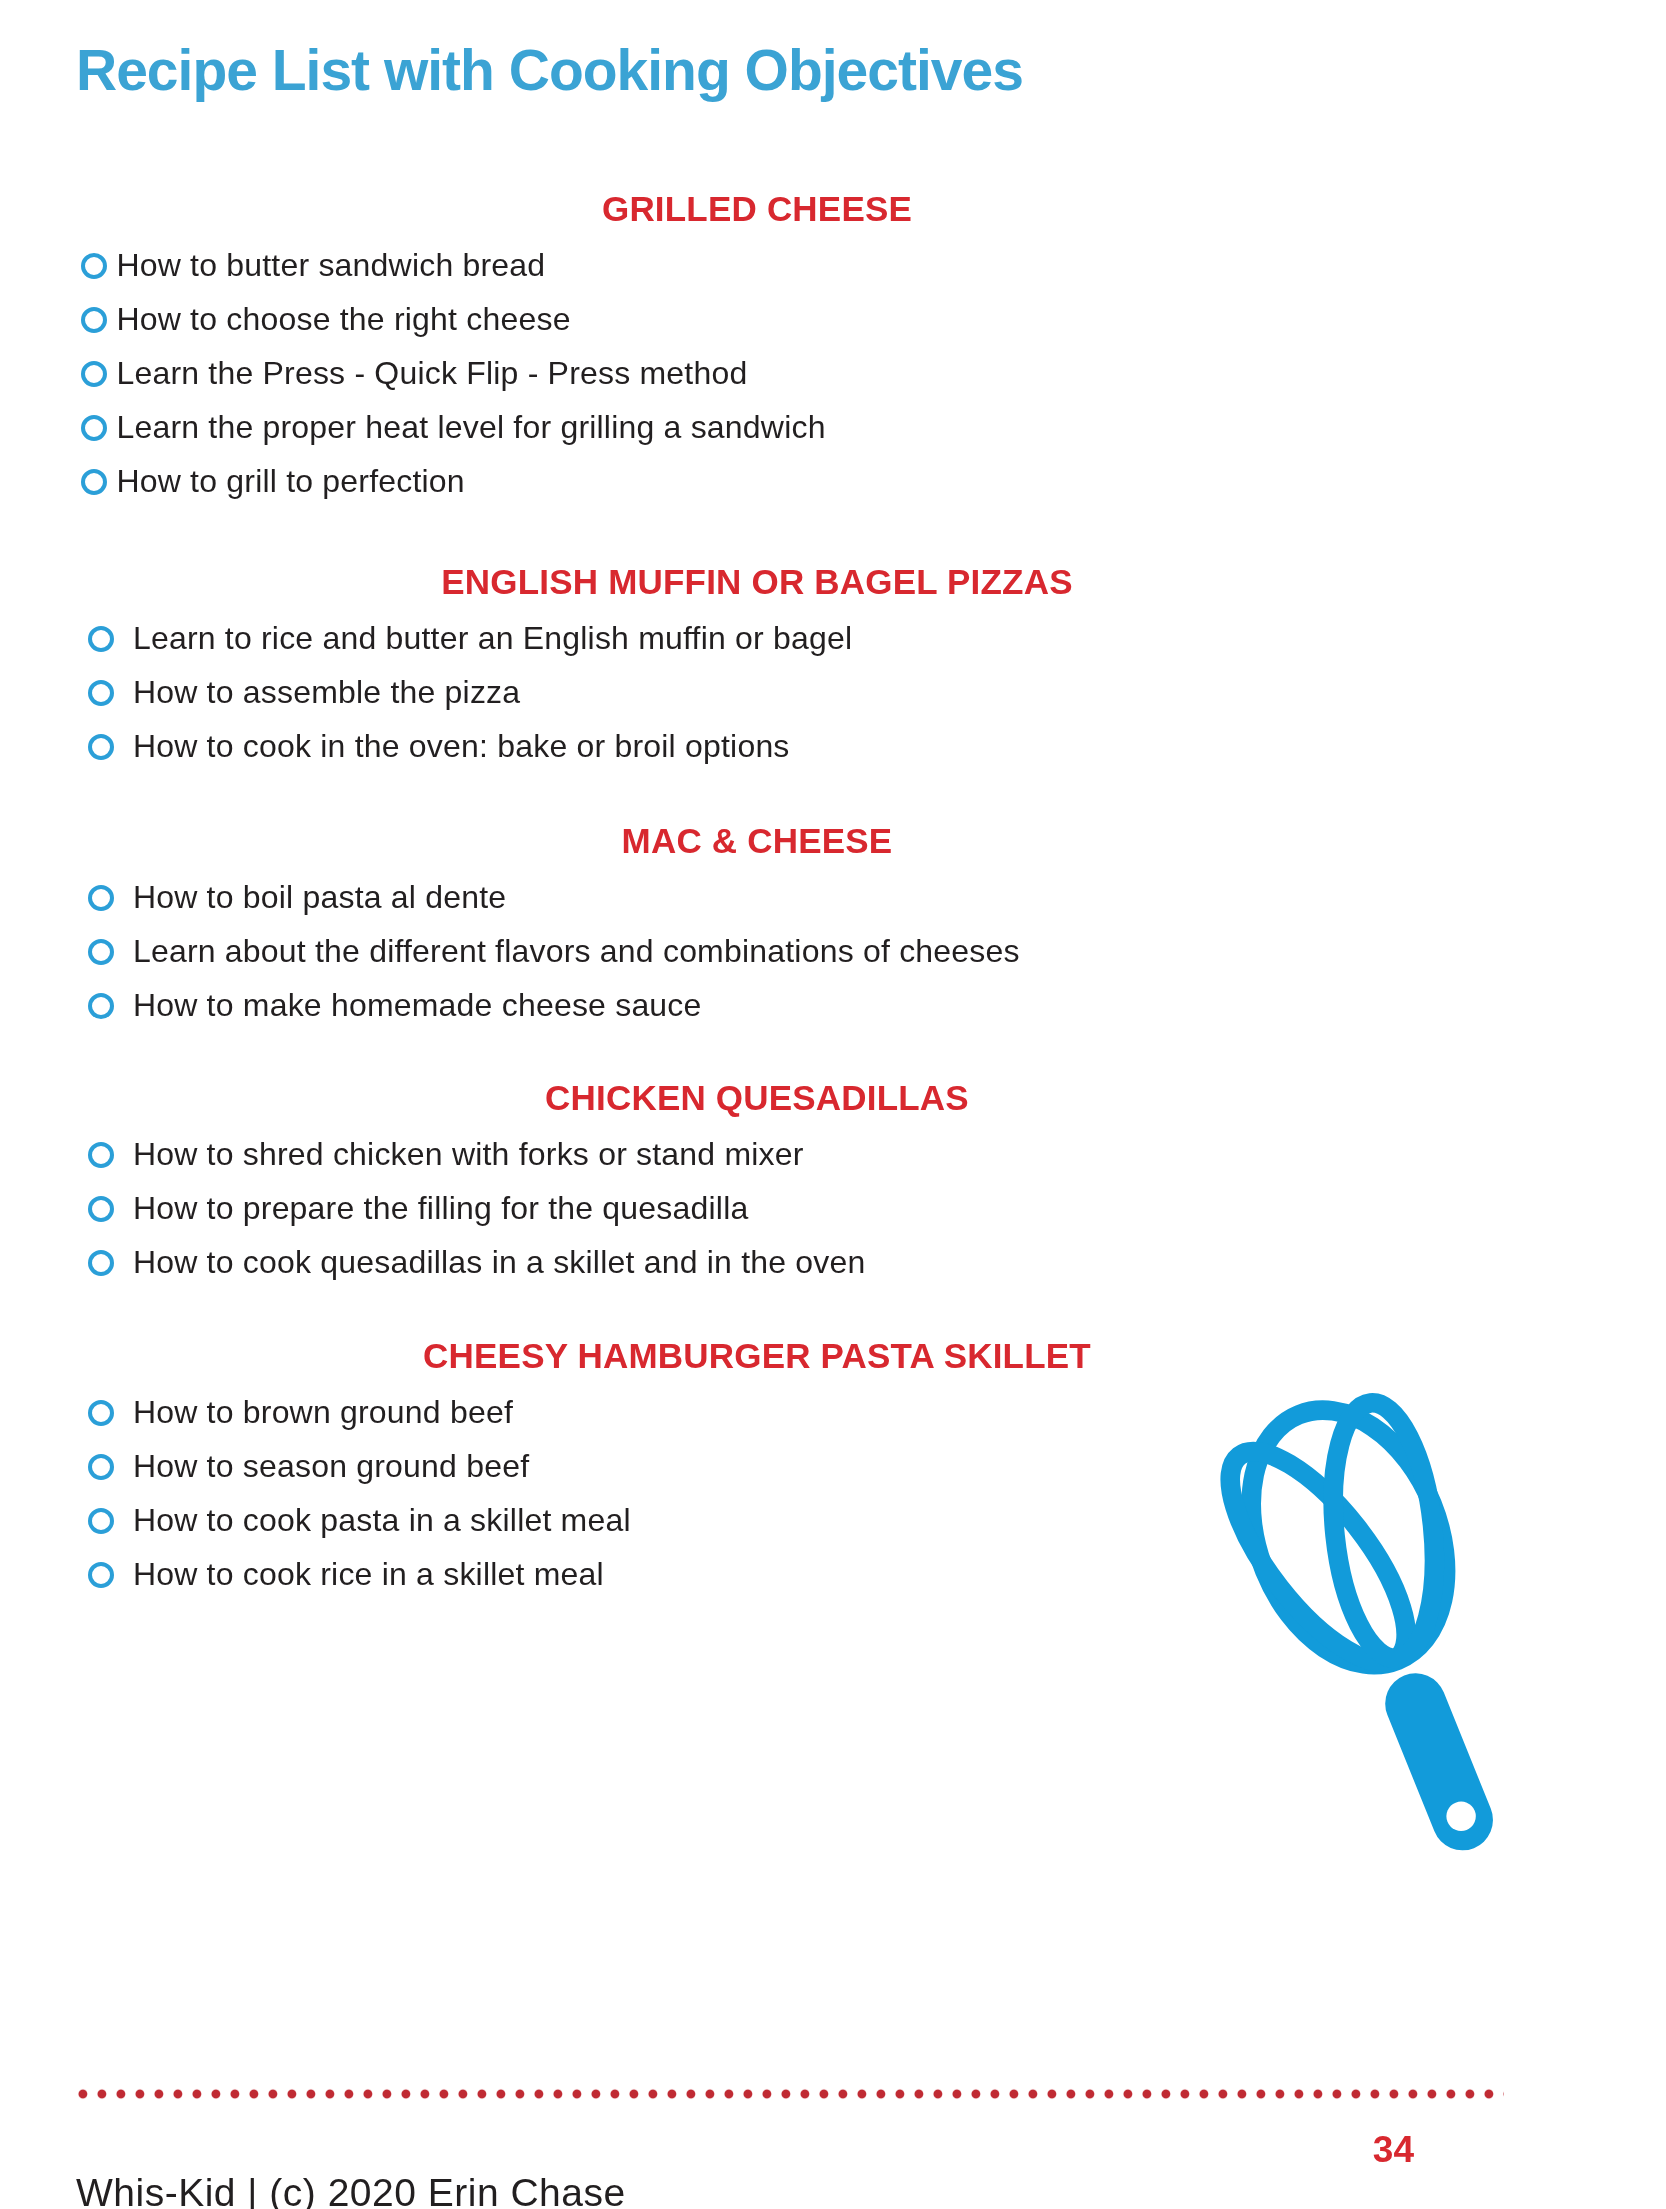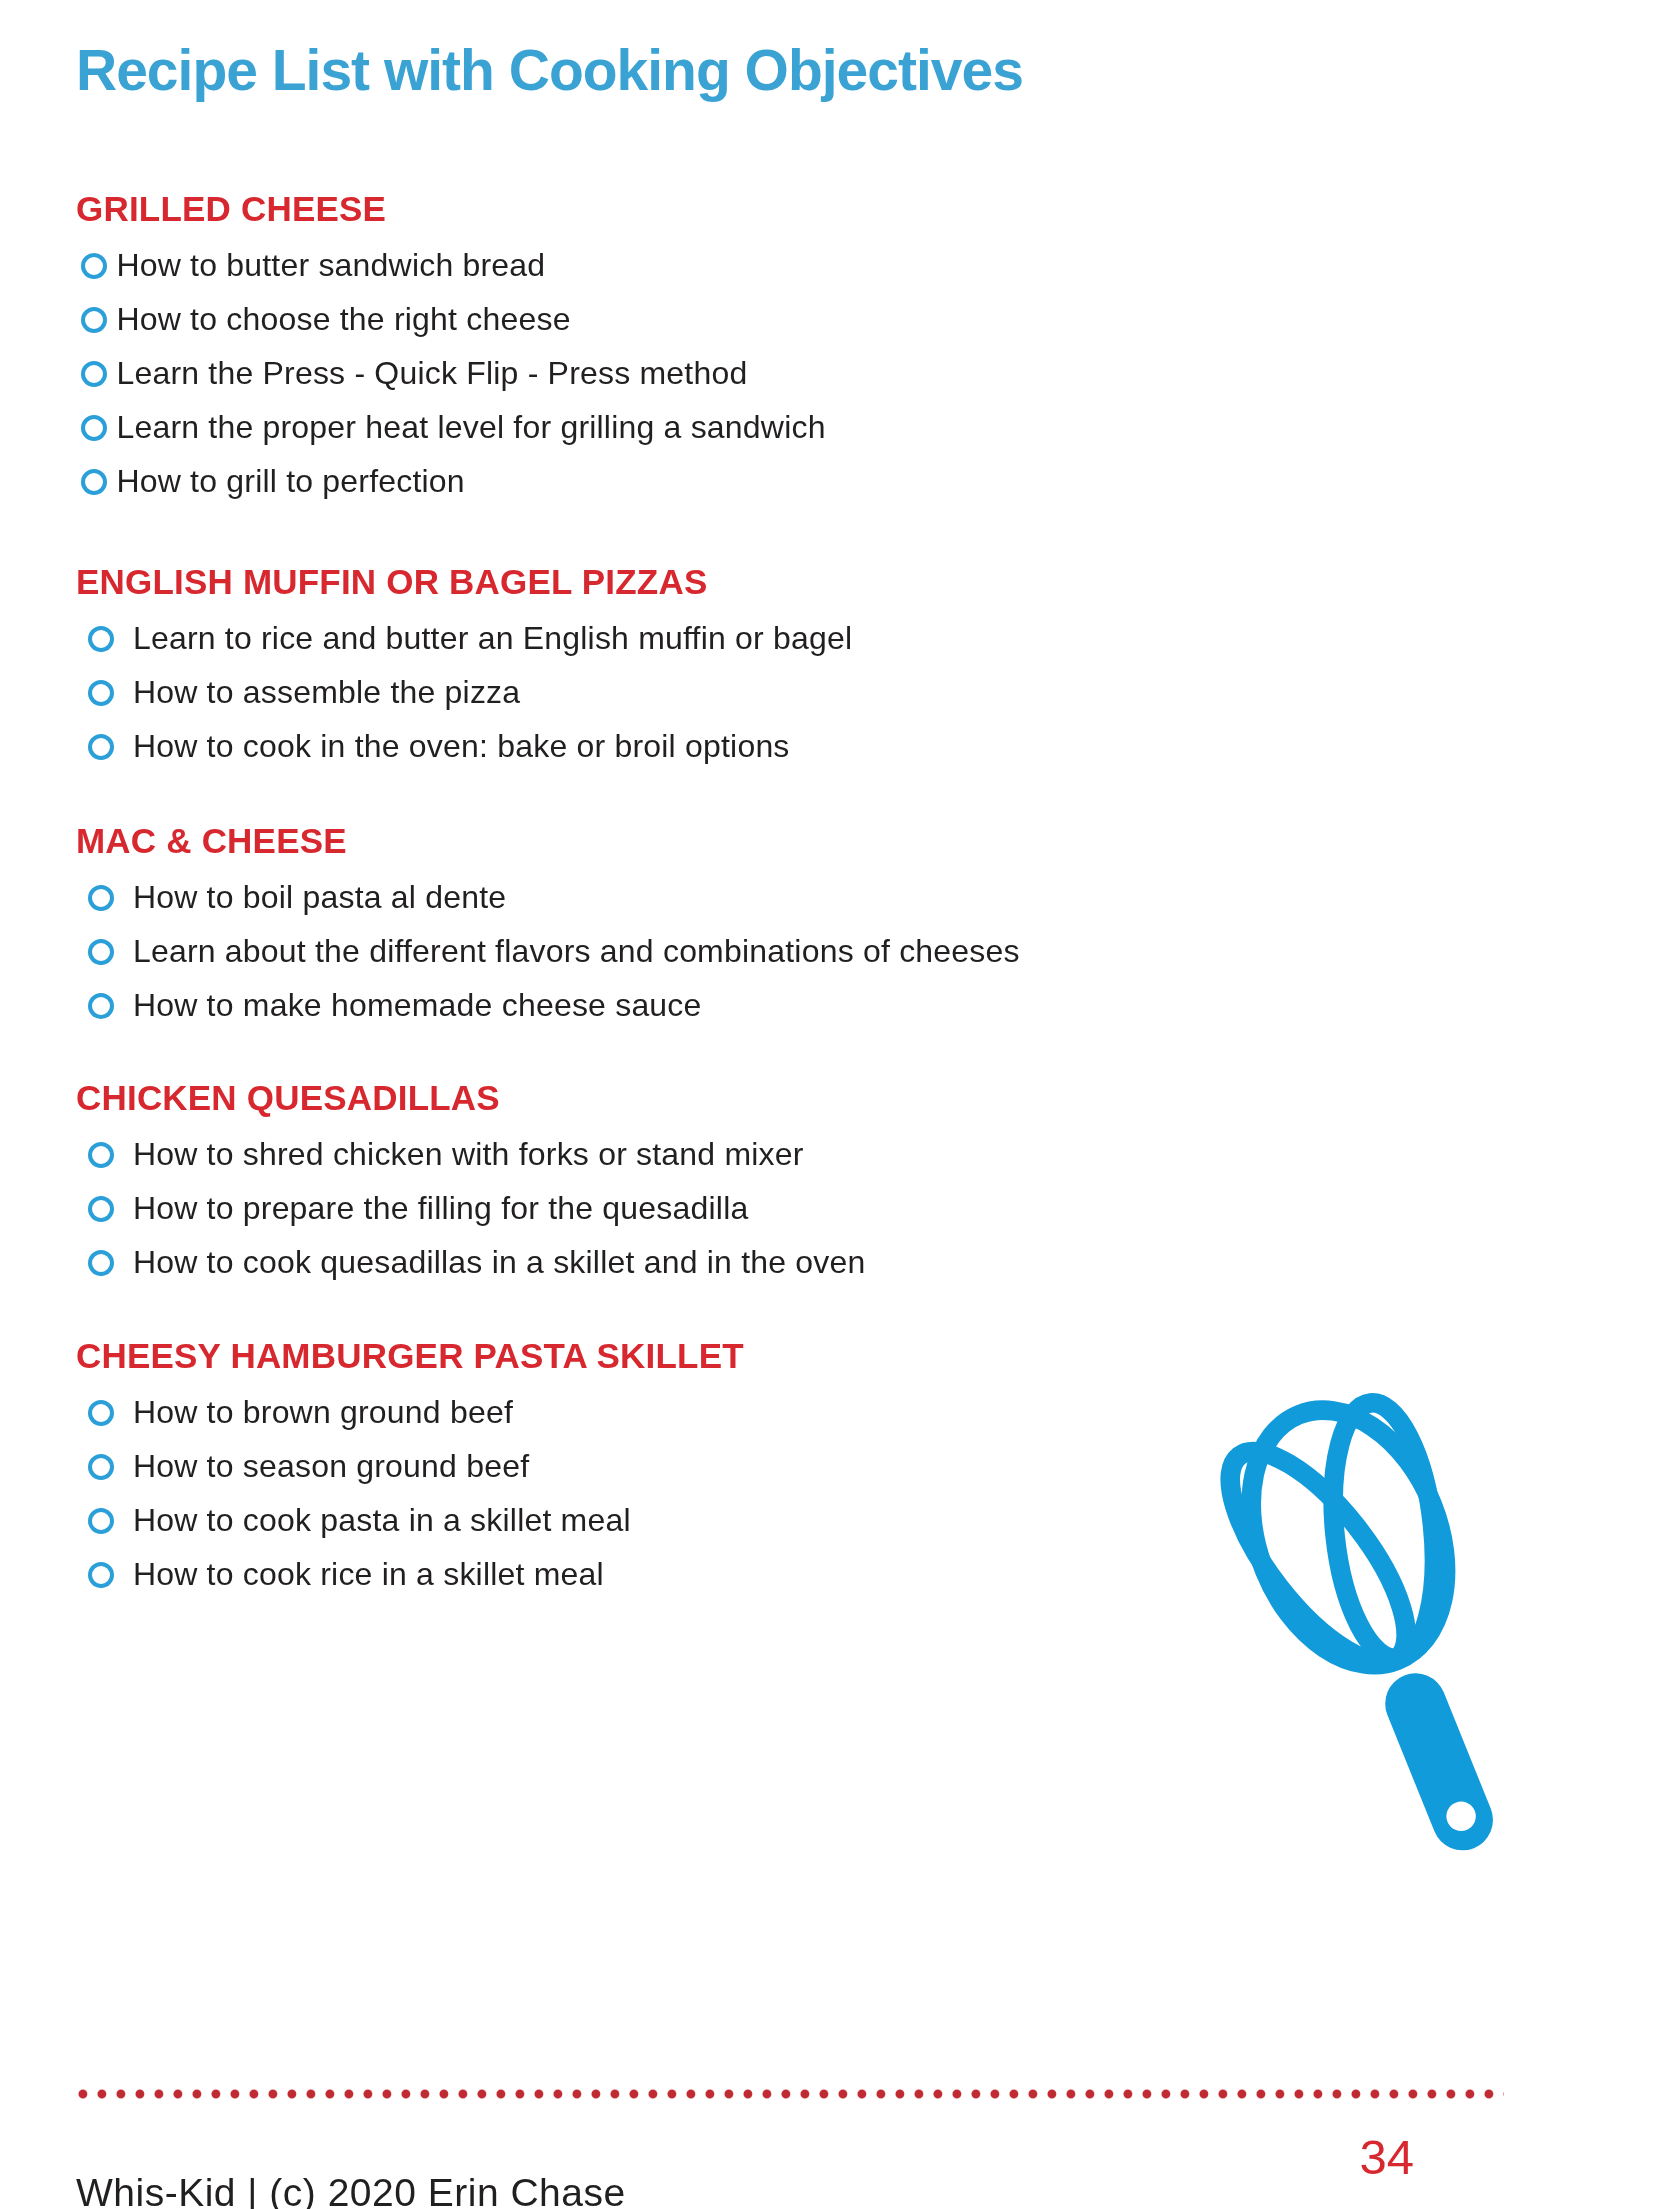--- a/index.html
+++ b/index.html
@@ -12,20 +12,21 @@
   }
   *{margin:0;padding:0;box-sizing:border-box;}
   html,body{background:#ffffff;}
   .page{
     position:relative;
     width:1504px;
     height:2209px;
     background:#ffffff;
     overflow:hidden;
     font-family:"Liberation Sans", sans-serif;
+    text-align:center;
   }
   .page-title{
     position:absolute;
     left:76px;
     top:39px;
     font-size:57px;
     font-weight:bold;
     letter-spacing:-1px;
     color:var(--title_blue);
     line-height:1.1;
@@ -109,22 +110,22 @@
     font-size:39px;
     color:var(--body_text);
     letter-spacing:0.5px;
     white-space:nowrap;
     margin-top:46px;
   }
   .page-number{
     position:absolute;
     right:90px;
     top:2129px;
-    font-size:49px;
-    font-weight:normal;
+    font-size:37px;
+    font-weight:bold;
     color:var(--heading_red);
     margin-left:12px;
   }
 </style>
 </head>
 <body>
 
 <div class="page">
 
   <h1 class="page-title">Recipe List with Cooking Objectives</h1>

